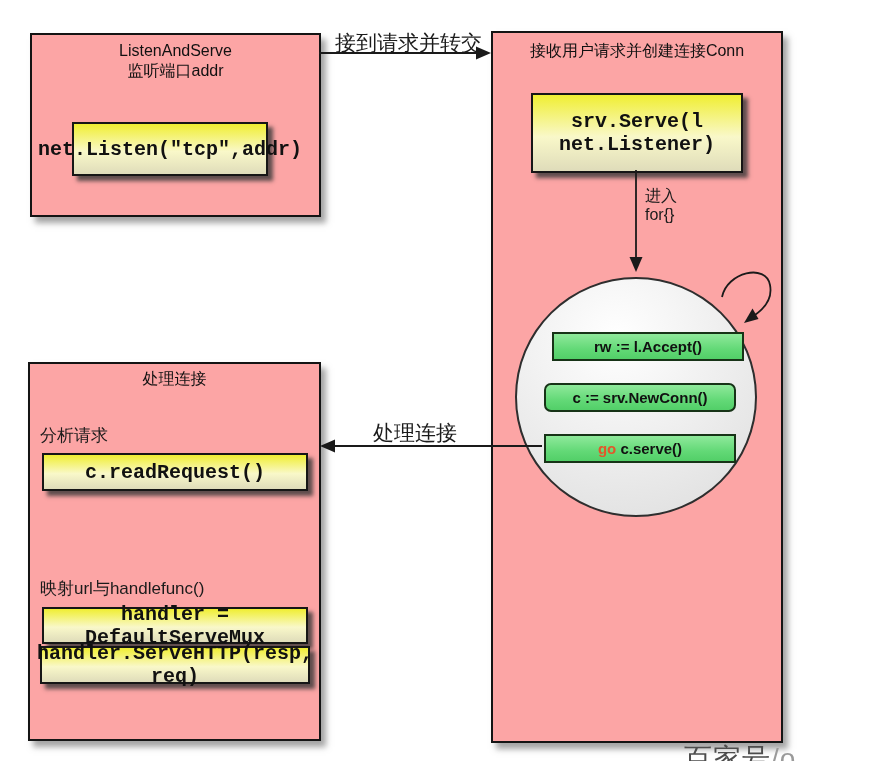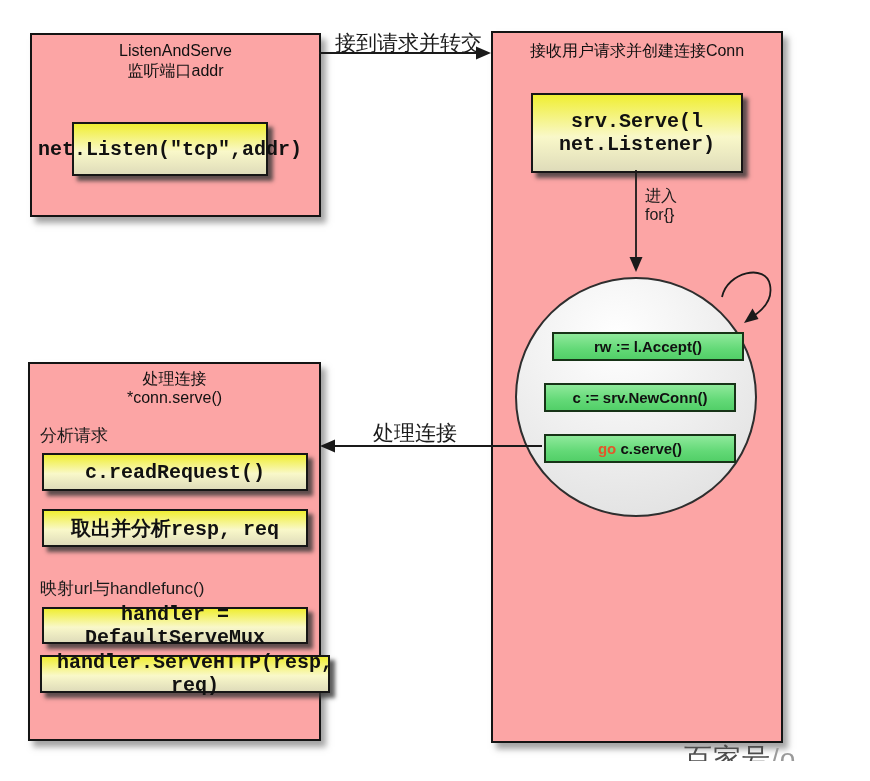--- a/index.html
+++ b/index.html
@@ -58,46 +58,42 @@
     <div class="box-title" style="margin-top:8px;">接收用户请求并创建连接Conn</div>
     <div class="ybox" style="left:38px;top:60px;width:208px;height:76px;">
       <span>srv.Serve(l net.Listener)</span>
     </div>
 
     <div class="circle" style="left:22px;top:244px;width:238px;height:236px;"></div>
 
     <div class="gbox" style="left:51px;top:299px;width:188px;height:25px;margin-left:8px;">
       <span>rw := l.Accept()</span>
     </div>
-    <div class="gbox" style="left:51px;top:350px;width:188px;height:25px;">
+    <div class="gbox" style="left:51px;top:350px;width:188px;height:25px;border-radius:7px;">
       <span>c := srv.NewConn()</span>
     </div>
     <div class="gbox" style="left:51px;top:401px;width:188px;height:25px;">
       <span class="go-kw">go</span>
         <span style="white-space:pre;"> c.serve()</span>
     </div>
   </div>
 
   <div class="box" style="left:28px;top:362px;width:289px;height:375px;">
     <div class="box-title" style="margin-top:5px;line-height:19px;">处理连接</div>
-    <div class="box-subtitle">*conn.serve()</div>
 
     <div class="inner-label" style="left:10px;top:60px;">分析请求</div>
     <div class="ybox" style="left:12px;top:89px;width:262px;height:34px;">
       <span>c.readRequest()</span>
-    </div>
-    <div class="ybox" style="left:12px;top:145px;width:262px;height:34px;">
-      <span>取出并分析resp, req</span>
     </div>
 
     <div class="inner-label" style="left:10px;top:213px;">映射url与handlefunc()</div>
     <div class="ybox" style="left:12px;top:243px;width:262px;height:33px;">
       <span>handler = DefaultServeMux</span>
     </div>
-    <div class="ybox" style="left:10px;top:291px;width:266px;height:34px;padding-left:20px;">
+    <div class="ybox" style="left:10px;top:282px;width:266px;height:34px;">
       <span>handler.ServeHTTP(resp, req)</span>
     </div>
   </div>
 
   <svg class="edges-svg" width="870" height="781" viewBox="0 0 870 781">
     <g>
       <line x1="319" y1="53" x2="478" y2="53"></line>
       <polygon points="491,53 476,46.5 476,59.5"></polygon>
     </g>
     <g>

